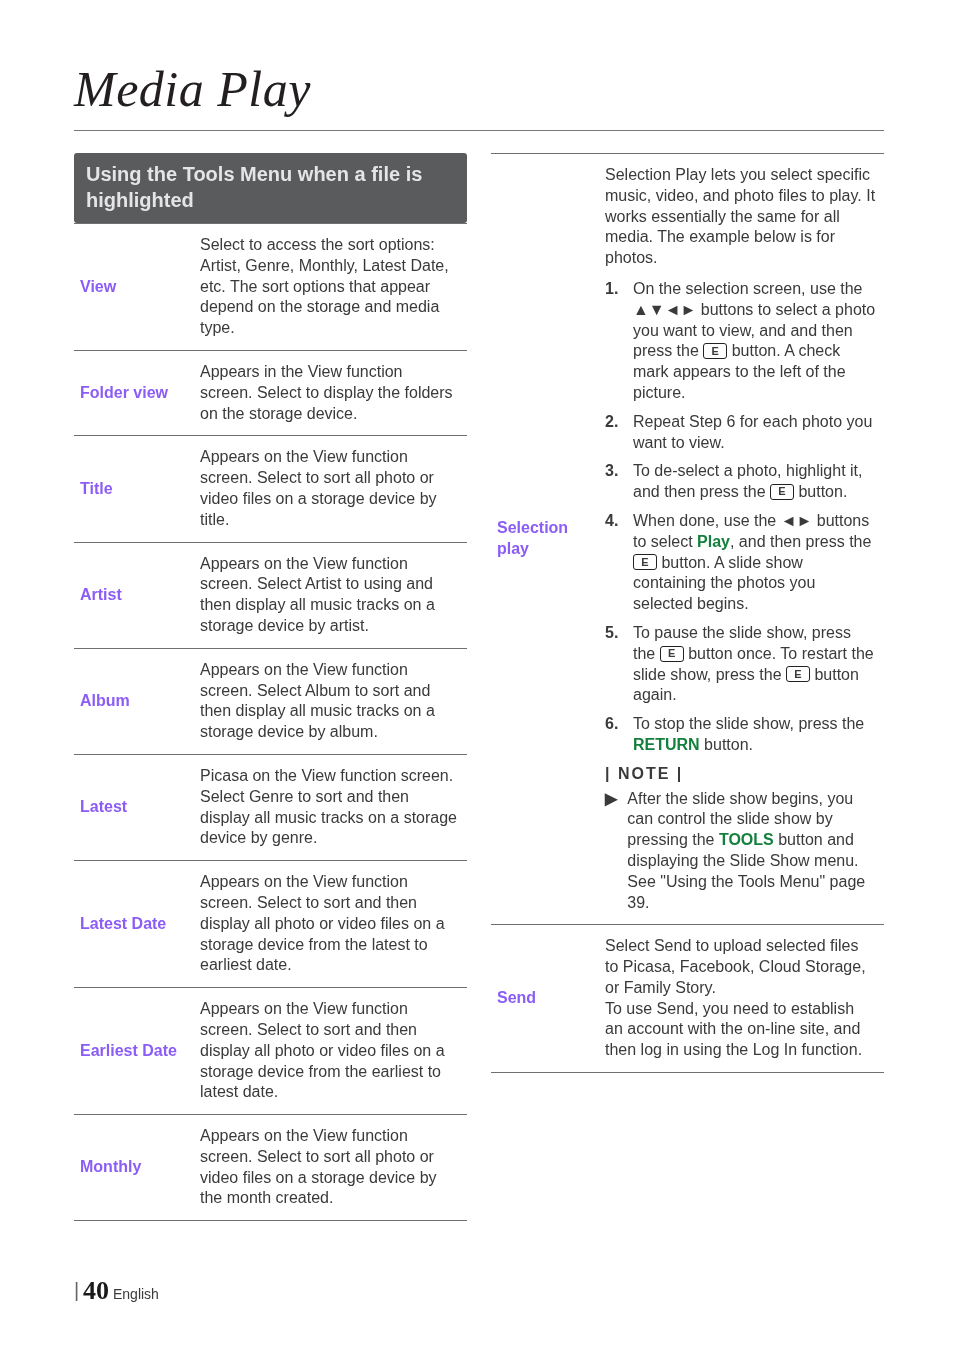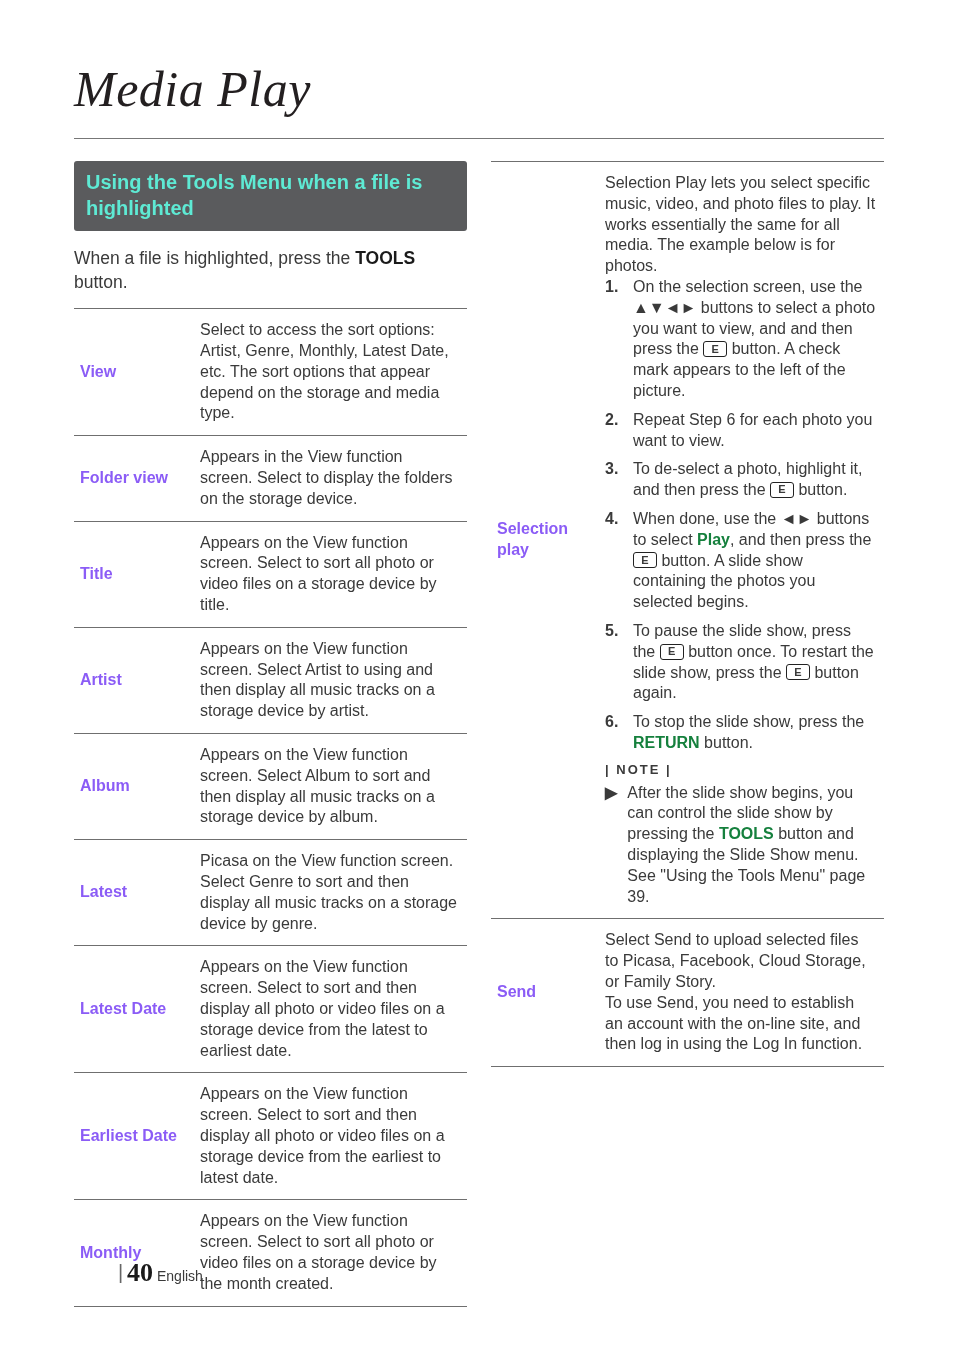--- a/index.html
+++ b/index.html
@@ -12,36 +12,36 @@
     top: 60px;
     width: 810px;
   }
 
   .title {
     font-family: "Times New Roman", Times, serif;
     font-style: italic;
     font-size: 50px;
     font-weight: 400;
     letter-spacing: 0.5px;
-    padding-bottom: 20px;
+    padding-bottom: 12px;
     border-bottom: 1px solid #777;
     width: 810px;
   }
 
   .columns {
     margin-top: 22px;
     display: flex;
     gap: 24px;
     align-items: flex-start;
   }
   .col-left, .col-right { width: 393px; }
 
   .subhead {
     background: #5a5b5d;
-    color: #5eead4;
+    color: #e5e5e5;
     font-weight: bold;
     font-size: 20px;
     line-height: 1.3;
     padding: 8px 10px 10px 12px;
     border-radius: 3px;
   }
 
   .intro {
     font-size: 17.5px;
     line-height: 1.35;
@@ -95,59 +95,55 @@
     font-weight: bold;
     line-height: 1;
     vertical-align: middle;
     position: relative;
     top: -1px;
   }
 
   .note-hdr {
     font-weight: bold;
     letter-spacing: 2px;
-    font-size: 13px;
+    font-size: 16px;
     margin: 8px 0 4px 0;
   }
   .note-body {
     display: flex;
     gap: 10px;
     font-size: 16px;
     line-height: 1.3;
   }
   .note-body .arrow { font-weight: bold; }
 
   .footer {
     position: absolute;
     left: 74px;
-    bottom: 66px;
+    bottom: 48px;
     font-size: 14px;
     color: #3a3a3a;
-    margin-left: 44px;
   }
   .footer .pnum {
     font-family: "Times New Roman", Times, serif;
     font-weight: bold;
     font-size: 26px;
     color: #1a1a1a;
   }
   .footer .bar { font-size: 20px; color:#666; vertical-align: 2px; }
 </style>
 </head>
 <body>
 
 <div class="page">
   <h1 class="title">Media Play</h1>
 
   <div class="columns">
     <div class="col-left">
       <div class="subhead">Using the Tools Menu when a file is highlighted</div>
-      <p class="intro">
-        <span>When a file is highlighted, press the </span><span class="bold">TOOLS</span><span> button.</span>
-      </p>
 
       <table class="tbl">
         <tbody>
             <tr>
               <td class="k">View</td>
               <td>Select to access the sort options: Artist, Genre, Monthly, Latest Date, etc. The sort options that appear depend on the storage and media type.</td>
             </tr>
         <tr>
               <td class="k">Folder view</td>
               <td>Appears in the View function screen. Select to display the folders on the storage device.</td>
@@ -183,21 +179,21 @@
       </tbody>
         </table>
     </div>
 
     <div class="col-right">
       <table class="tbl">
         <tbody>
             <tr>
           <td class="k kw">Selection play</td>
           <td>
-            <div style="">Selection Play lets you select specific music, video, and photo files to play. It works essentially the same for all media. The example below is for photos.</div>
+            <div style="margin-bottom:10px;">Selection Play lets you select specific music, video, and photo files to play. It works essentially the same for all media. The example below is for photos.</div>
             <ol class="steps">
               <li>
                     <span class="num">1.</span>
                     <span><span>On the selection screen, use the ▲▼◄► buttons to select a photo you want to view, and and then press the </span><span class="enter-btn">E</span><span> button. A check mark appears to the left of the picture.</span></span>
                   </li>
               <li>
                     <span class="num">2.</span>
                     <span>Repeat Step 6 for each photo you want to view.</span>
                   </li>
               <li>

